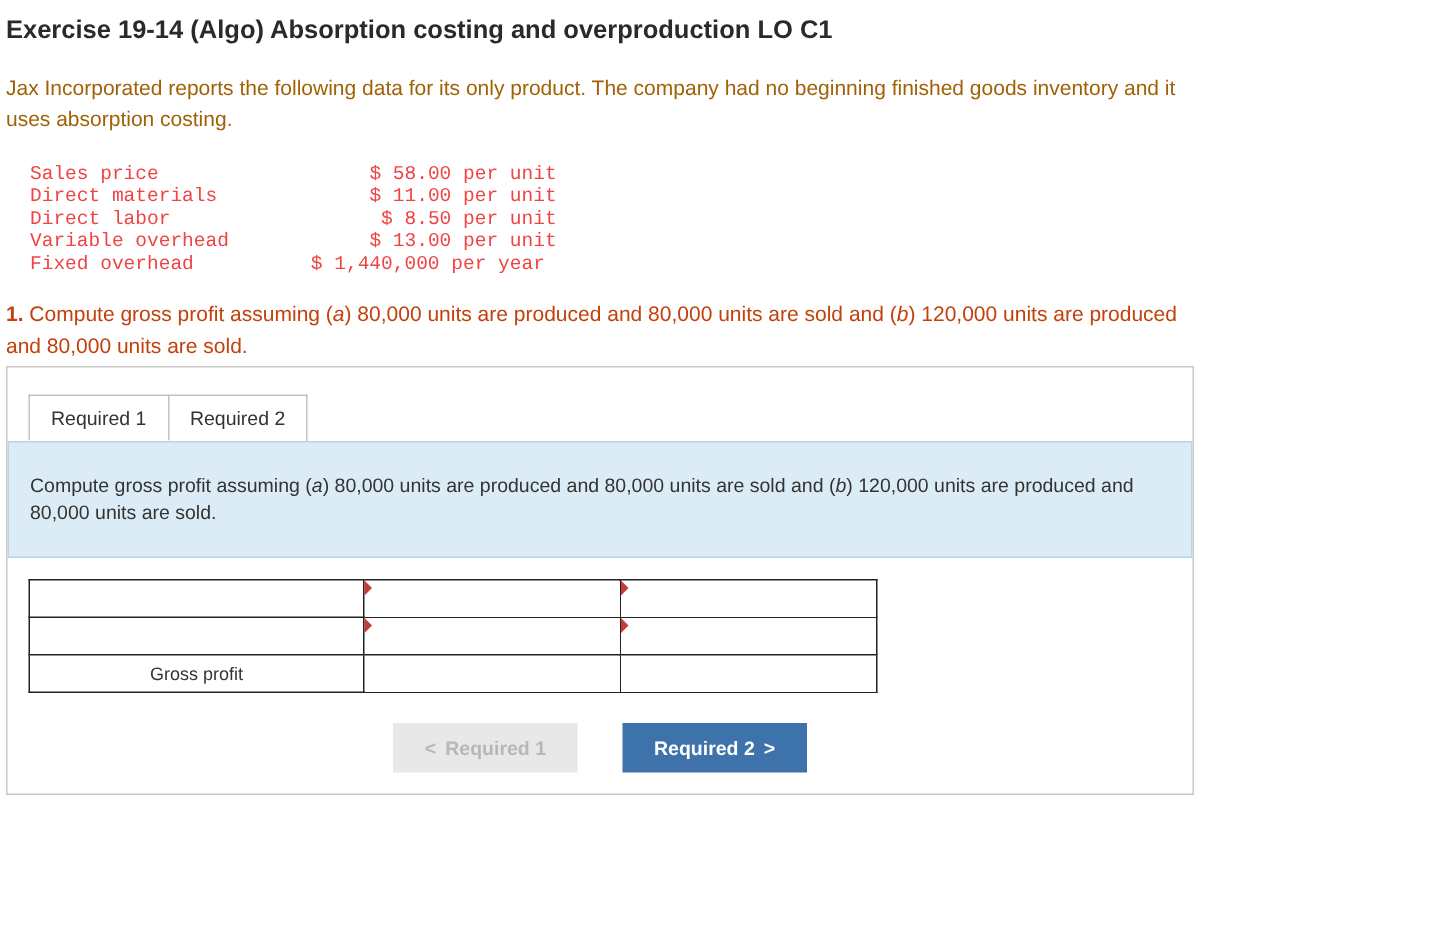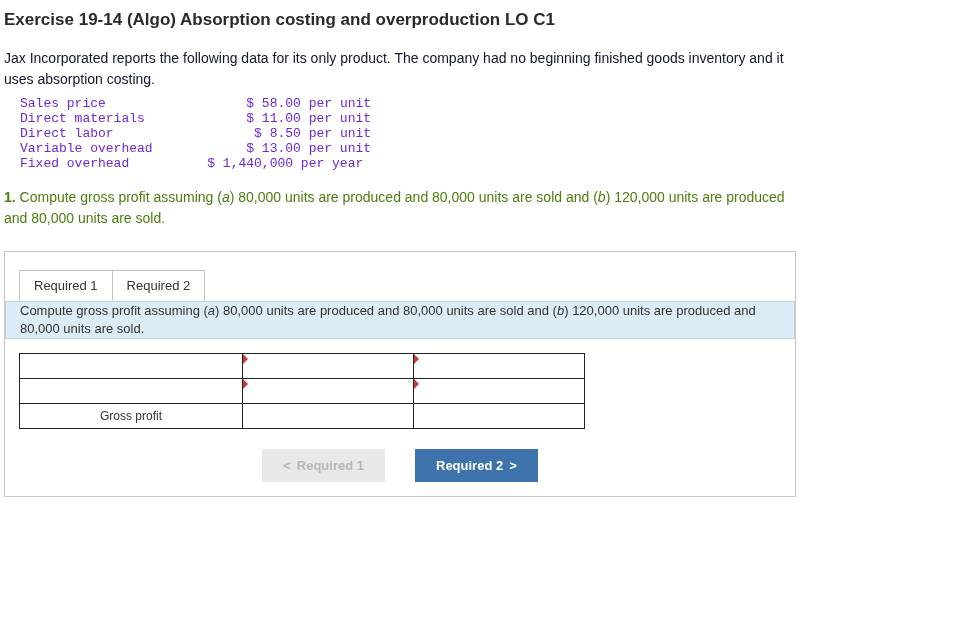--- a/index.html
+++ b/index.html
@@ -1,30 +1,30 @@
 <!DOCTYPE html>
 <html><head>
 <meta charset="utf-8">
 <style>
 html,body{margin:0;padding:0;font-family:Arial,Helvetica,sans-serif;font-size:14px;color:#333;background:#fff}
 .container{width:800px;padding:0 4px;box-sizing:border-box}
 h2{font-family:Arial,sans-serif;font-weight:700;color:#2a2a2a;font-size:17px;margin:10px 0 18px}
-.intro{color:#0f172a;line-height:1.5;margin-bottom:6px}
-.mono-table{font-family:"Courier New",Courier,monospace;font-size:13px;margin:4px 0 16px 16px;white-space:pre;color:#6d28d9}
-.qlist{color:#4d7c0f;line-height:1.5;margin-bottom:22px}
+.intro{color:#a16207;line-height:1.5;margin-bottom:18px}
+.mono-table{font-family:"Courier New",Courier,monospace;font-size:13px;margin:4px 0 16px 16px;white-space:pre;color:#ef4444}
+.qlist{color:#c2410c;line-height:1.5;margin-bottom:3px}
 .qlist b{font-weight:700}
 .answer-box{border:1px solid #c9c9c9}
 .instruct-band{background:#eaeaea;padding:16px 14px;border-bottom:1px solid #c9c9c9}
 .instruct-band b{font-weight:700}
 .tabs{display:flex;margin-top:18px;margin-left:14px}
 .tab{border:1px solid #c2c2c2;border-bottom:none;padding:7px 14px;font-size:13px;color:#333;background:#fff;cursor:pointer}
 .tab.inactive{background:#fff}
 .tab.active{background:#fff;border-bottom:1px solid #fff;position:relative;z-index:2}
 .tab + .tab{border-left:none}
-.subprompt{background:#dbecf6;border:1px solid #b9d4e4;padding:0 14px;margin:0;font-size:13px;color:#333;line-height:1.4}
+.subprompt{background:#dbecf6;border:1px solid #b9d4e4;padding:20px 14px;margin:0;font-size:13px;color:#333;line-height:1.4}
 .table-area{padding:14px}
 table.answer{border-collapse:collapse}
 table.answer th,table.answer td{border:1px solid #222;font-size:12px}
 table.answer th{background:#5e94c8;color:#000;font-weight:700;text-align:center;padding:4px 8px;line-height:1.25}
 table.answer td{background:#fff;height:20px}
 table.answer td.label{width:210px;padding:2px 6px;text-align:center}
 table.answer td.val{width:170px;padding:0;position:relative}
 table.answer th.blank{background:#5e94c8;width:210px}
 .tri{position:absolute;left:0;top:0;width:0;height:0;border-top:5px solid transparent;border-bottom:5px solid transparent;border-left:5px solid #c53a3a}
 .nav-row{display:flex;gap:30px;justify-content:center;padding:6px 0 14px}

